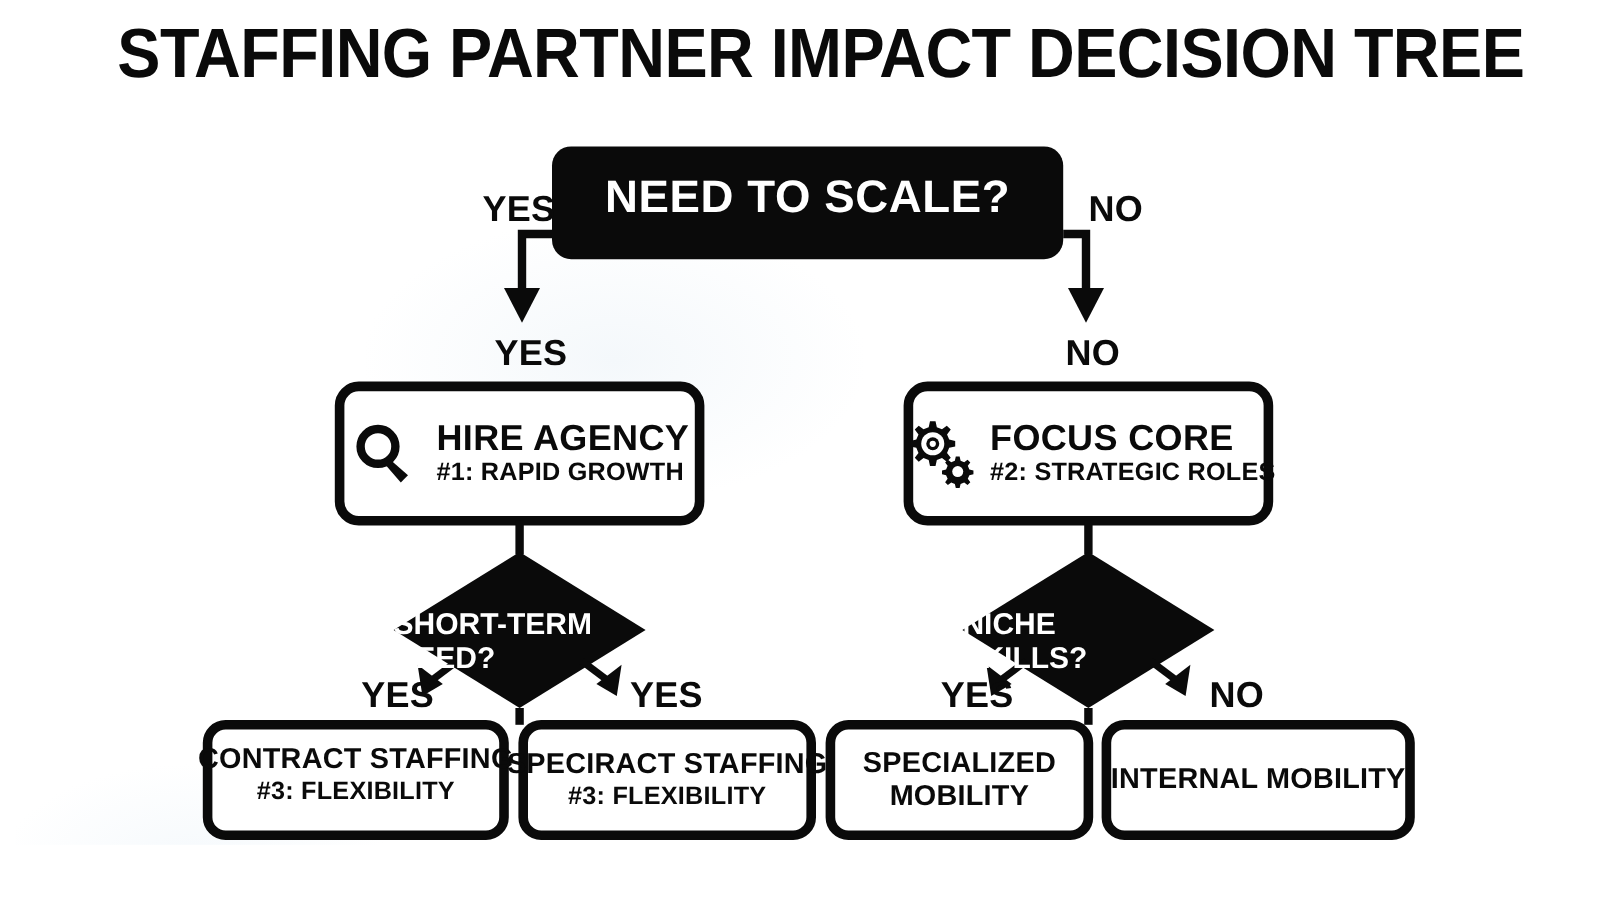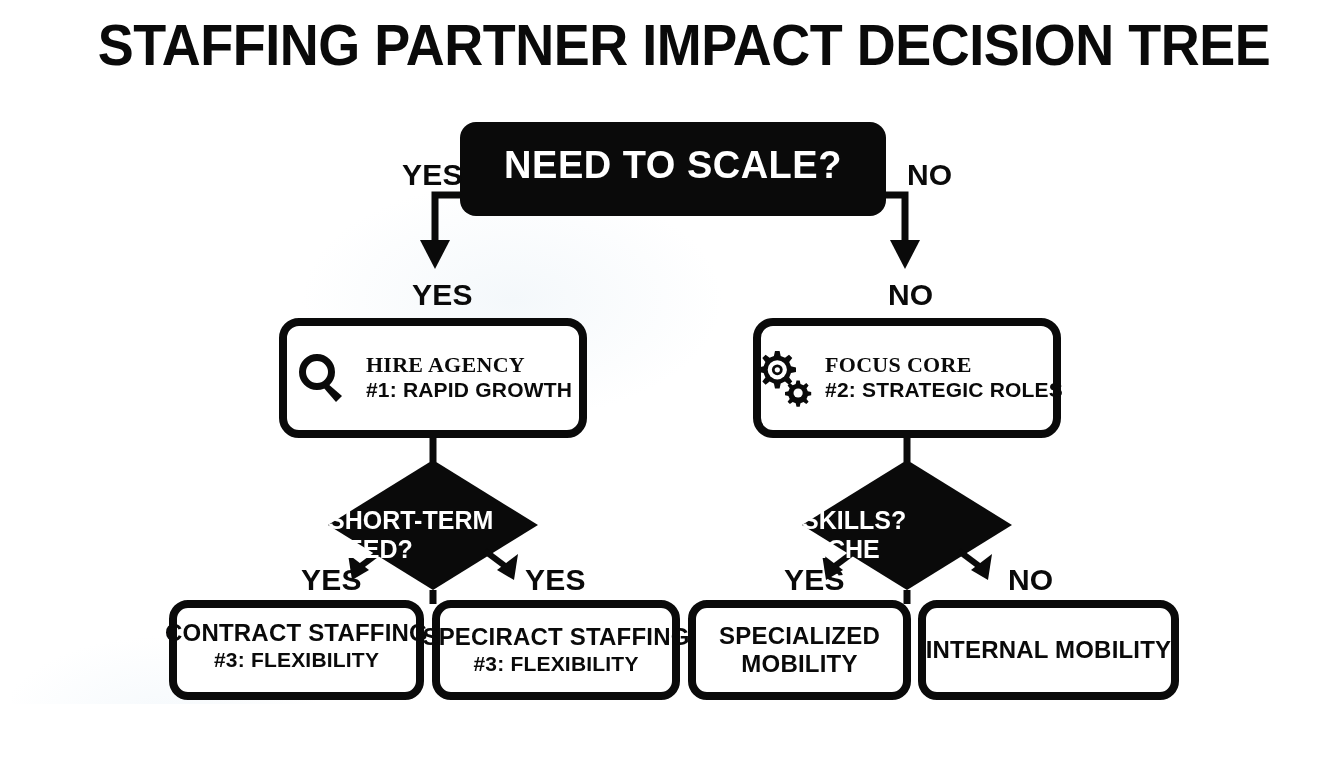--- a/index.html
+++ b/index.html
@@ -64,22 +64,22 @@
   .node-box {
     position:absolute;
     display:flex;
     align-items:center;
     justify-content:center;
     gap:16px;
   }
   .node-icon { flex:0 0 auto; display:block; }
   .node-textblock { display:flex; flex-direction:column; justify-content:center; }
   .node-title {
-    font-family:Liberation Serif, serif;
-    font-weight:bold; font-size:22px; color:#0a0a0a;
+    font-family:Liberation Sans, sans-serif;
+    font-weight:bold; font-size:30px; color:#0a0a0a;
     letter-spacing:0.3px; line-height:1.12; white-space:nowrap;
   }
   .node-sub {
     font-family:"Liberation Sans Narrow","Liberation Sans",sans-serif;
     font-weight:bold; font-size:21px; color:#0a0a0a;
     letter-spacing:0.2px; line-height:1.18; white-space:nowrap;
   }
   .diamond-text {
     position:absolute;
     color:#ffffff;
@@ -188,22 +188,22 @@
       <div class="node-sub">#2: STRATEGIC ROLES</div>
     </div>
   </div>
 
   <div class="diamond-text" style="left:316px; top:506px; width:210px;">
     <div>SHORT-TERM</div>
     <div>NEED?</div>
   </div>
 
   <div class="diamond-text" style="left:790px; top:506px; width:210px;">
+    <div>NICHE</div>
     <div>SKILLS?</div>
-    <div>NICHE</div>
   </div>
 
   <div class="lbl edge-label" style="left:289px; top:565px;">YES</div>
   <div class="lbl edge-label" style="left:513px; top:565px;">YES</div>
   <div class="lbl edge-label" style="left:772px; top:565px;">YES</div>
   <div class="lbl edge-label" style="left:996px; top:565px;">NO</div>
 
   <div class="leaf-box" style="left:161px; top:600px; width:247px; height:92px;">
     <div class="leaf-title">CONTRACT STAFFING</div>
     <div class="leaf-sub">#3: FLEXIBILITY</div>

